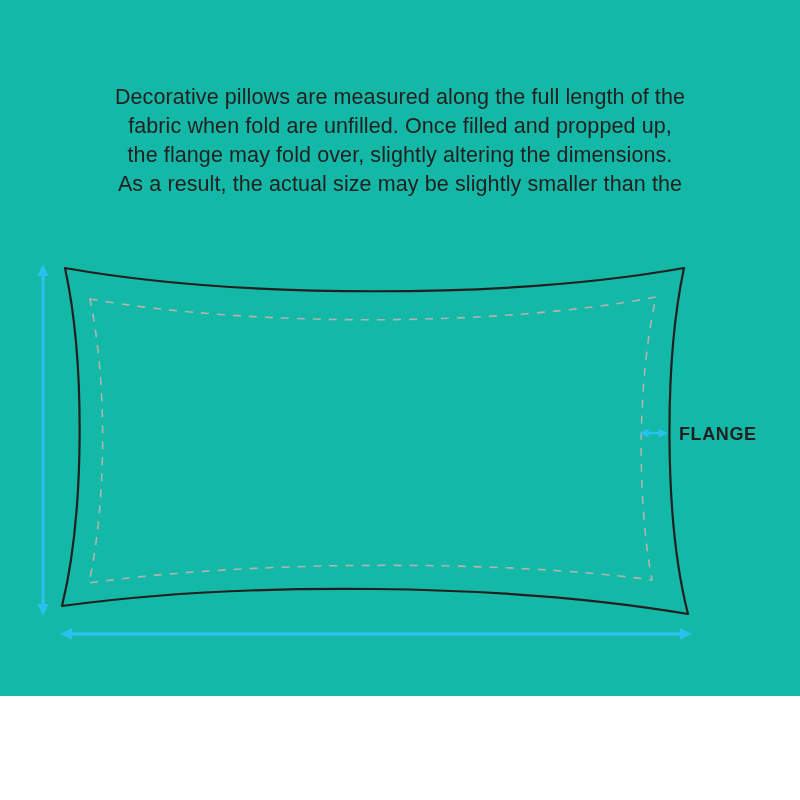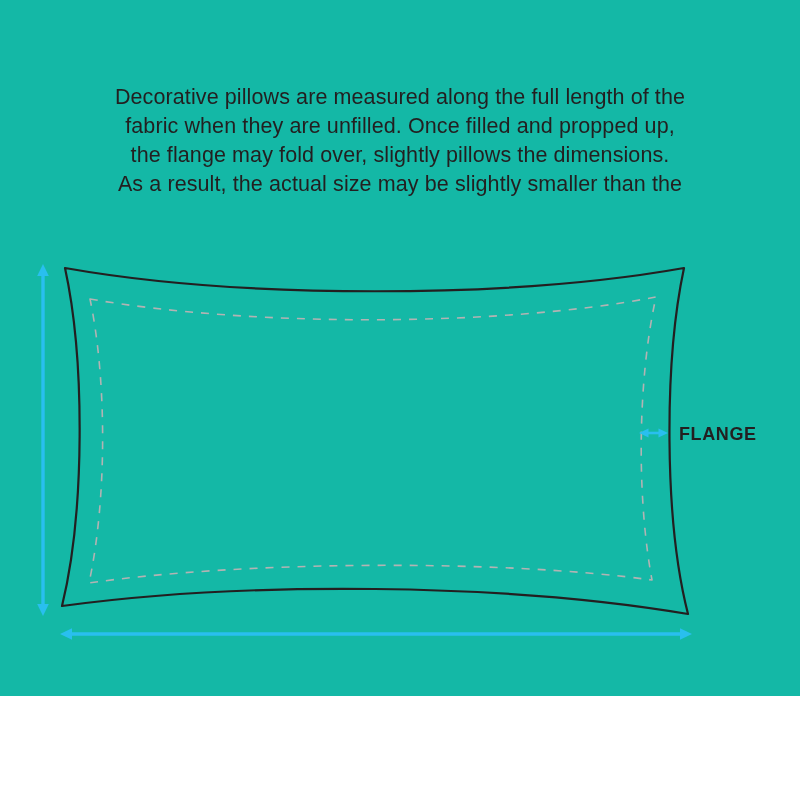--- a/index.html
+++ b/index.html
@@ -36,22 +36,22 @@
     letter-spacing: 0.6px;
   }
 </style>
 </head>
 <body>
 
 <div class="page">
 
   <div class="description">
     <div>Decorative pillows are measured along the full length of the</div>
-    <div>fabric when they are unfilled. Once filled and propped up,</div>
-    <div>the flange may fold over, slightly pillows the dimensions.</div>
+    <div>fabric when fold are unfilled. Once filled and propped up,</div>
+    <div>the flange may fold over, slightly altering the dimensions.</div>
     <div>As a result, the actual size may be slightly smaller than the</div>
   </div>
 
   <svg class="diagram-svg" width="800" height="800" viewBox="0 0 800 800" xmlns="http://www.w3.org/2000/svg">
 
     <path fill="none" stroke-width="2.2" stroke-linejoin="round" d="M 65 268
              C 240 299, 510 299, 684 268
              C 664 362, 664 520, 688 614
              C 505 583, 245 581, 62 606
              C 85 512, 85 360, 65 268 Z" stroke="#231f20"></path>

